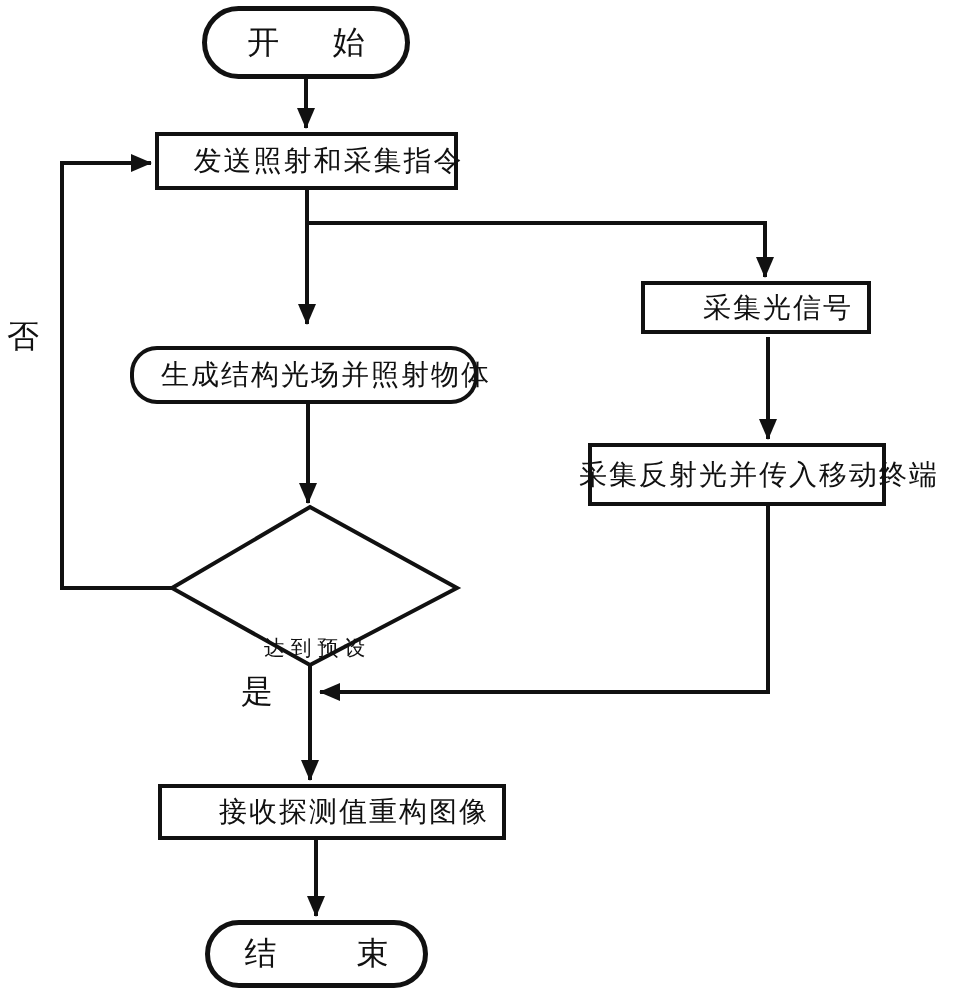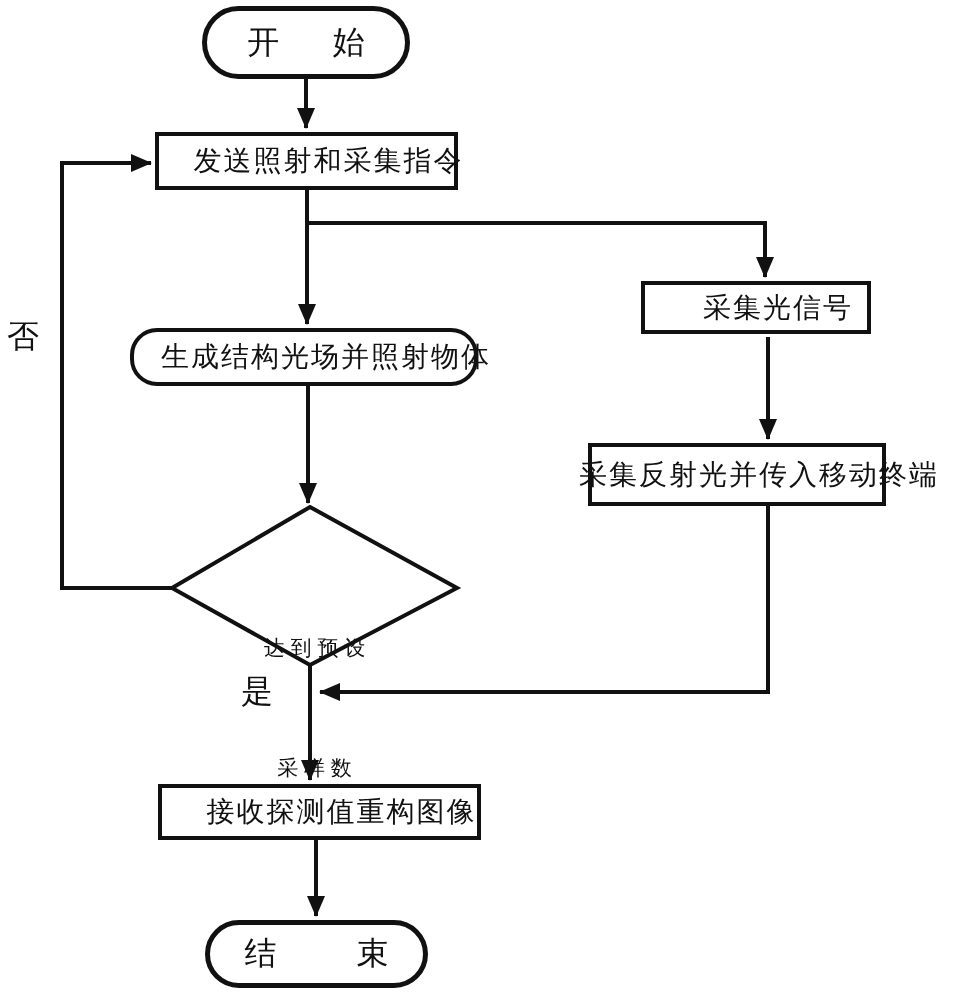--- a/index.html
+++ b/index.html
@@ -85,32 +85,31 @@
 
     <path d="M316 840 V916" fill="none" stroke="#111111" stroke-width="4" marker-end="url(#arrow)"></path>
 
     <polygon points="310,507 457,588 310,665 172,588" fill="#ffffff" stroke="#111111" stroke-width="4"></polygon>
   </svg>
 
   <div class="node terminator" style="left:202px; top:6px; width:208px; height:73px;">开      始</div>
 
   <div class="node process" style="left:155px; top:132px; width:303px; height:58px;">发送照射和采集指令</div>
 
-  <div class="node process" style="left:130px; top:328px; width:348px; height:58px;border-radius:27px;">生成结构光场并照射物体</div>
+  <div class="node process" style="left:130px; top:346px; width:348px; height:58px;border-radius:27px;">生成结构光场并照射物体</div>
 
   <div class="node process" style="left:641px; top:281px; width:230px; height:53px;">采集光信号</div>
 
   <div class="node process" style="left:588px; top:443px; width:298px; height:63px;">采集反射光并传入移动终端</div>
 
   <div class="decision-label" style="left:172px; top:548px; width:285px;">
     <div>达 到 预 设</div>
-    <div>采 样 数</div>
   </div>
 
-  <div class="node process" style="left:158px; top:784px; width:323px; height:56px;text-align:center;">接收探测值重构图像</div>
+  <div class="node process" style="left:158px; top:784px; width:348px; height:56px;text-align:center;">接收探测值重构图像</div>
 
   <div class="node terminator" style="left:205px; top:920px; width:223px; height:68px;">结         束</div>
 
   <div class="edge-label" style="left:7px; top:320px;">否</div>
 
   <div class="edge-label" style="left:241px; top:675px;">是</div>
 
 </div>
 
 </body></html>

